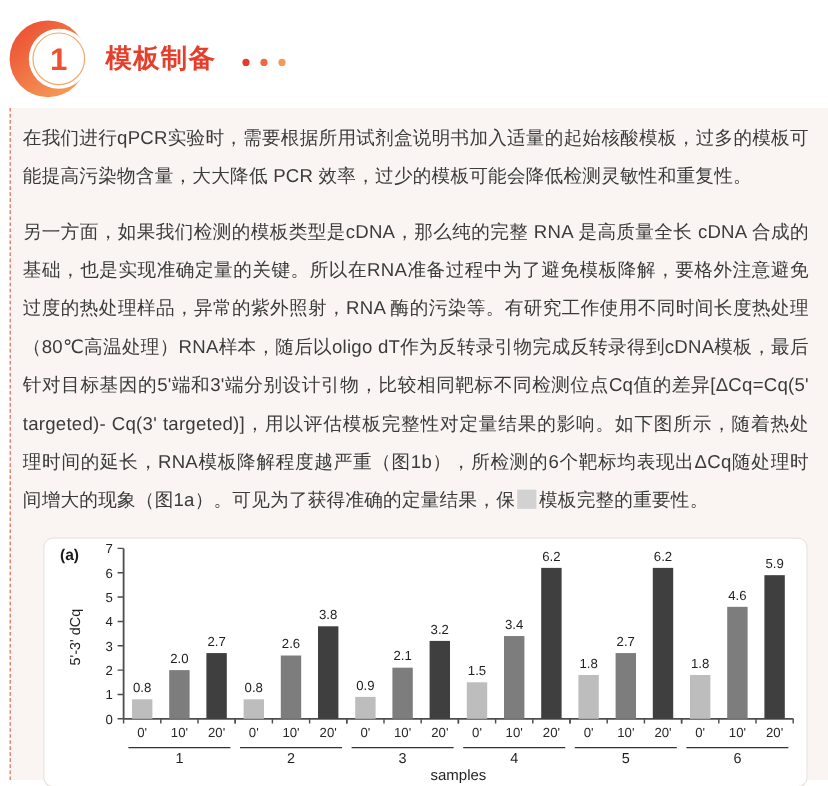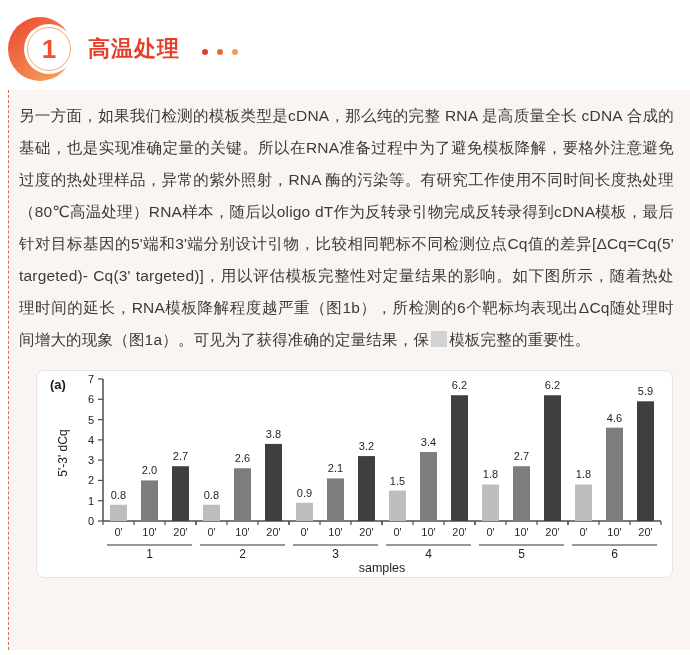--- a/index.html
+++ b/index.html
@@ -63,29 +63,30 @@
 
   <div class="section-header">
     <div class="badge">
       <div class="badge-crescent"></div>
       <div class="badge-circle">
         <div class="badge-ring">
           <span class="badge-number">1</span>
         </div>
       </div>
     </div>
-    <h1 class="section-title">高温处理</h1>
+    <h1 class="section-title">模板制备</h1>
     <div class="dots">
       <span class="dot" style="background: rgb(226, 60, 43);"></span>
       <span class="dot" style="background: rgb(238, 106, 62);"></span>
       <span class="dot" style="background: rgb(245, 154, 85);"></span>
     </div>
   </div>
 
   <div class="content-panel">
+    <p class="para">在我们进行qPCR实验时，需要根据所用试剂盒说明书加入适量的起始核酸模板，过多的模板可能提高污染物含量，大大降低 PCR 效率，过少的模板可能会降低检测灵敏性和重复性。</p>
     <p class="para"><span>另一方面，如果我们检测的模板类型是cDNA，那么纯的完整 RNA 是高质量全长 cDNA 合成的基础，也是实现准确定量的关键。所以在RNA准备过程中为了避免模板降解，要格外注意避免过度的热处理样品，异常的紫外照射，RNA 酶的污染等。有研究工作使用不同时间长度热处理（80℃高温处理）RNA样本，随后以oligo dT作为反转录引物完成反转录得到cDNA模板，最后针对目标基因的5'端和3'端分别设计引物，比较相同靶标不同检测位点Cq值的差异[ΔCq=Cq(5' targeted)- Cq(3' targeted)]，用以评估模板完整性对定量结果的影响。如下图所示，随着热处理时间的延长，RNA模板降解程度越严重（图1b），所检测的6个靶标均表现出ΔCq随处理时间增大的现象（图1a）。可见为了获得准确的定量结果，保</span><span class="redaction"></span><span>模板完整的重要性。</span></p>
 
     <div class="chart-card">
       <span class="panel-label">(a)</span>
       <svg id="chart-svg" width="628" height="202" viewBox="0 0 628 202">
           <line x1="60" y1="4" x2="60" y2="146" stroke="#4d4d4d" stroke-width="1.5"></line>
           <line x1="55" y1="146" x2="60" y2="146" stroke="#4d4d4d" stroke-width="1.2"></line>
           <text x="51" y="150" text-anchor="end" font-size="11" fill="#222">0</text>
           <line x1="55" y1="125.71428571428572" x2="60" y2="125.71428571428572" stroke="#4d4d4d" stroke-width="1.2"></line>
           <text x="51" y="129.71428571428572" text-anchor="end" font-size="11" fill="#222">1</text>

